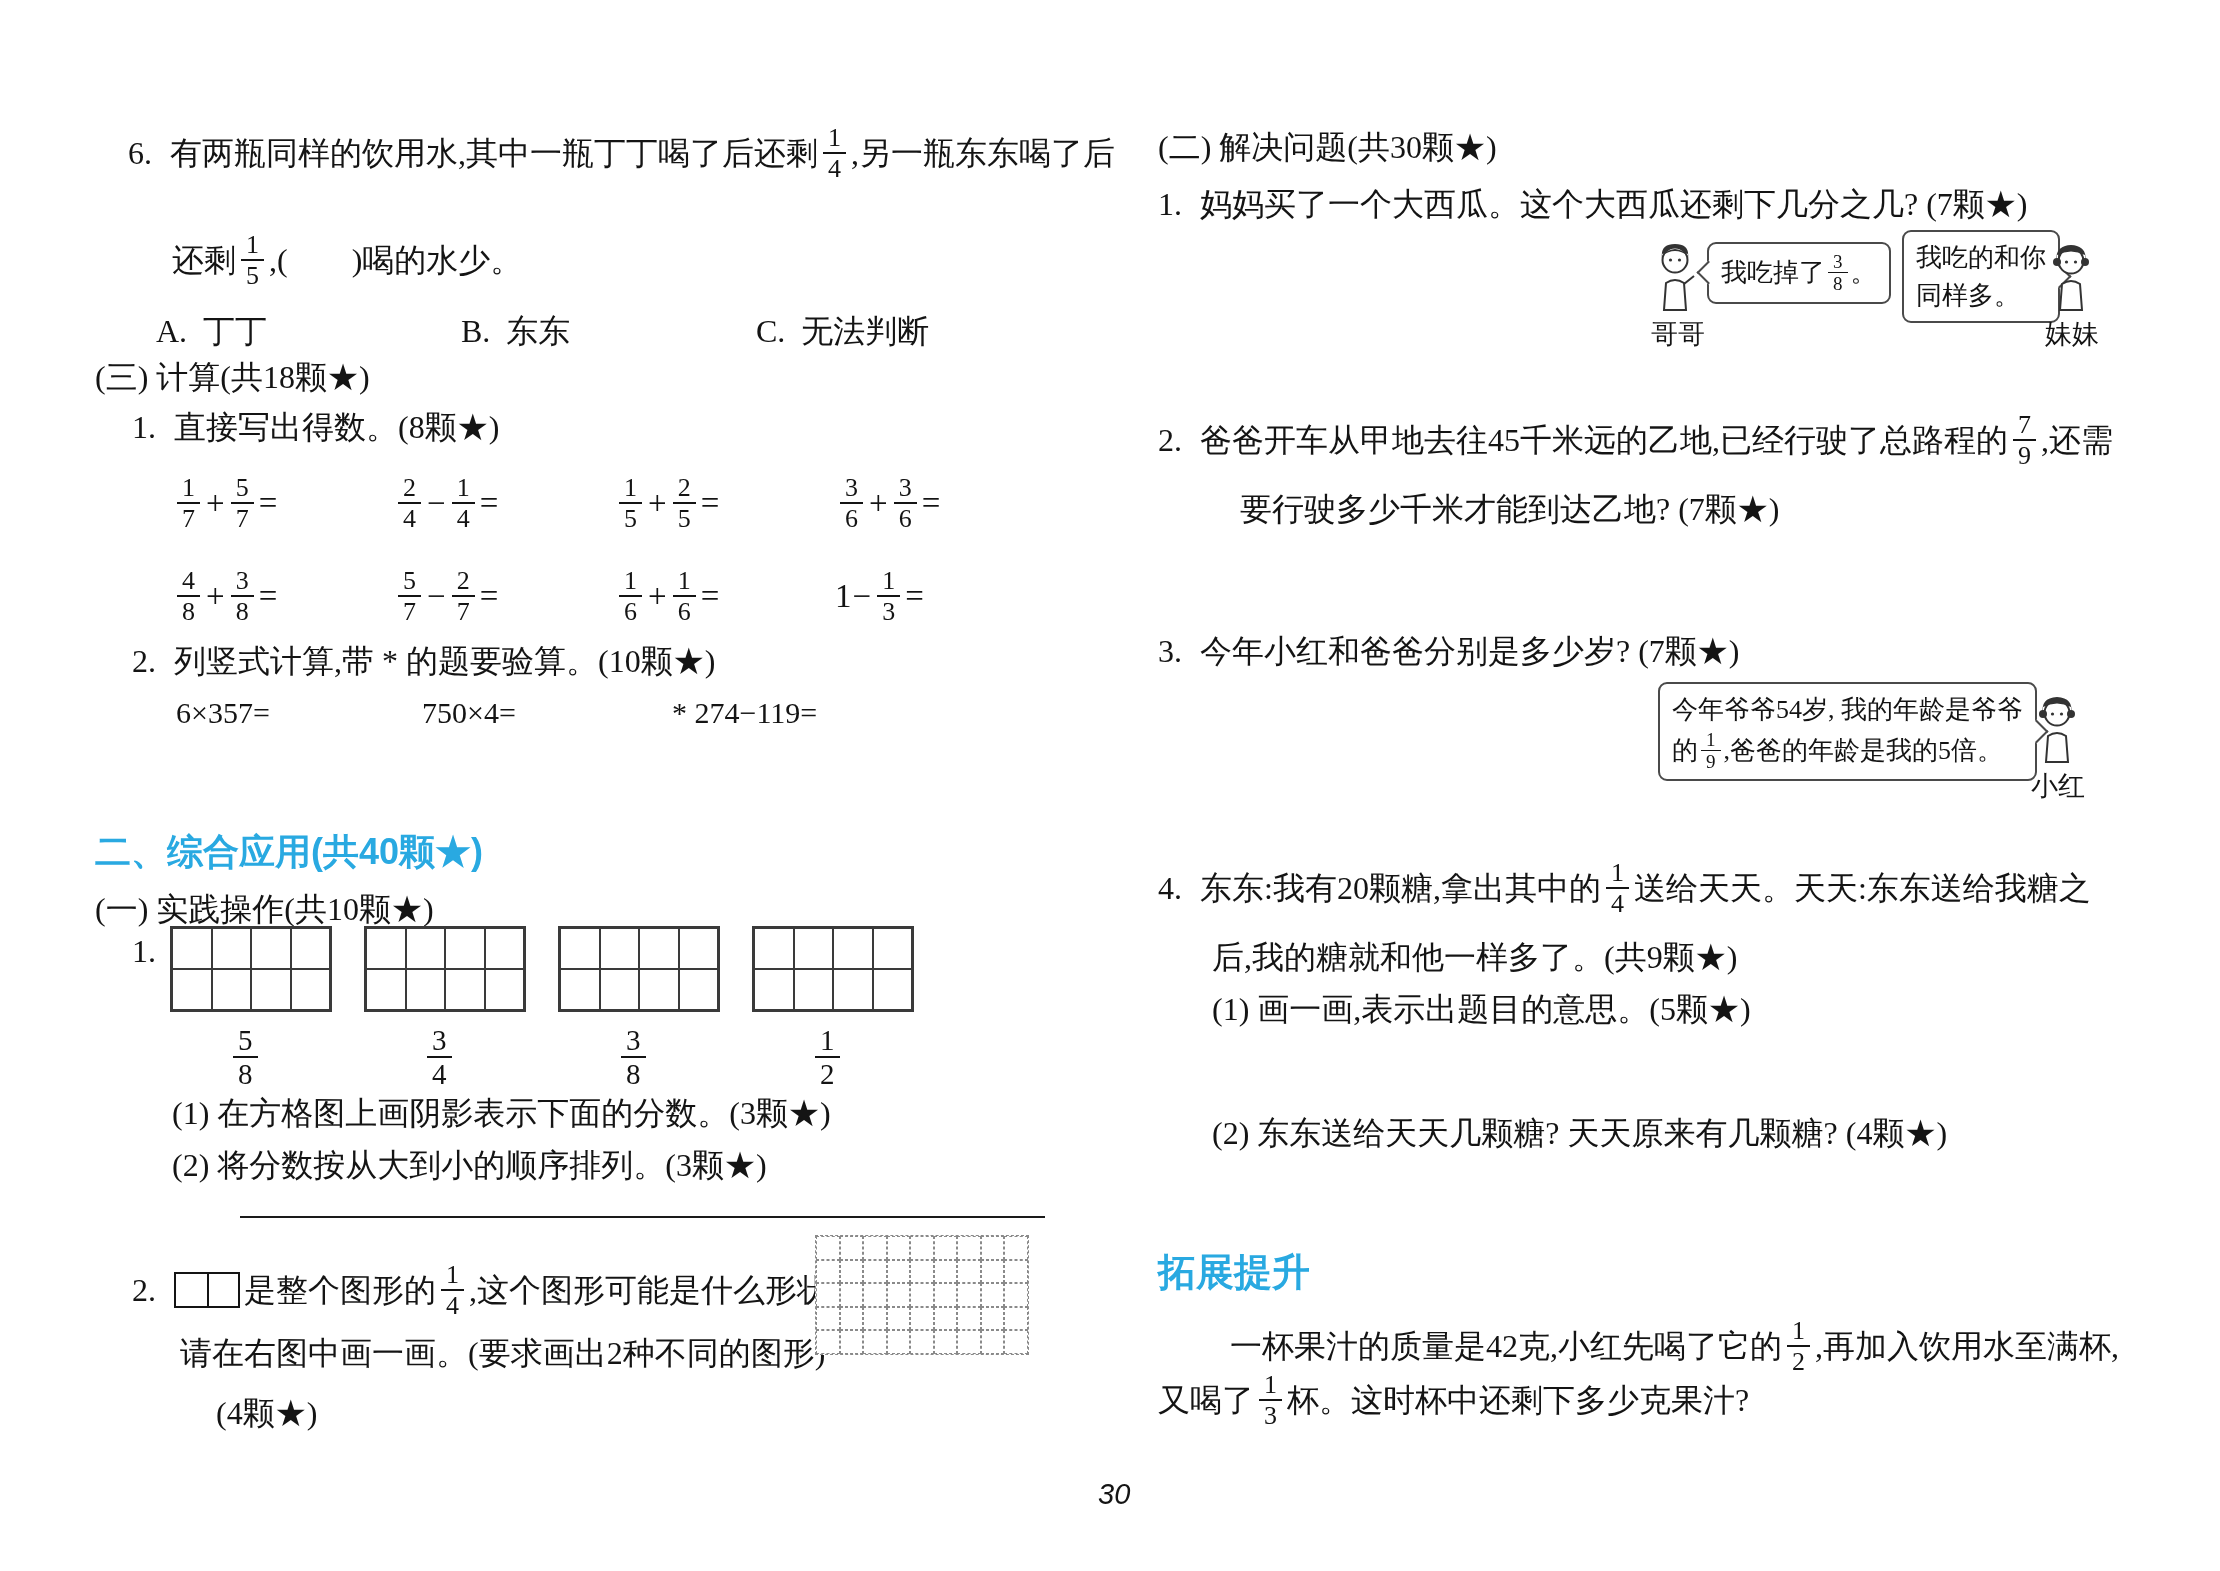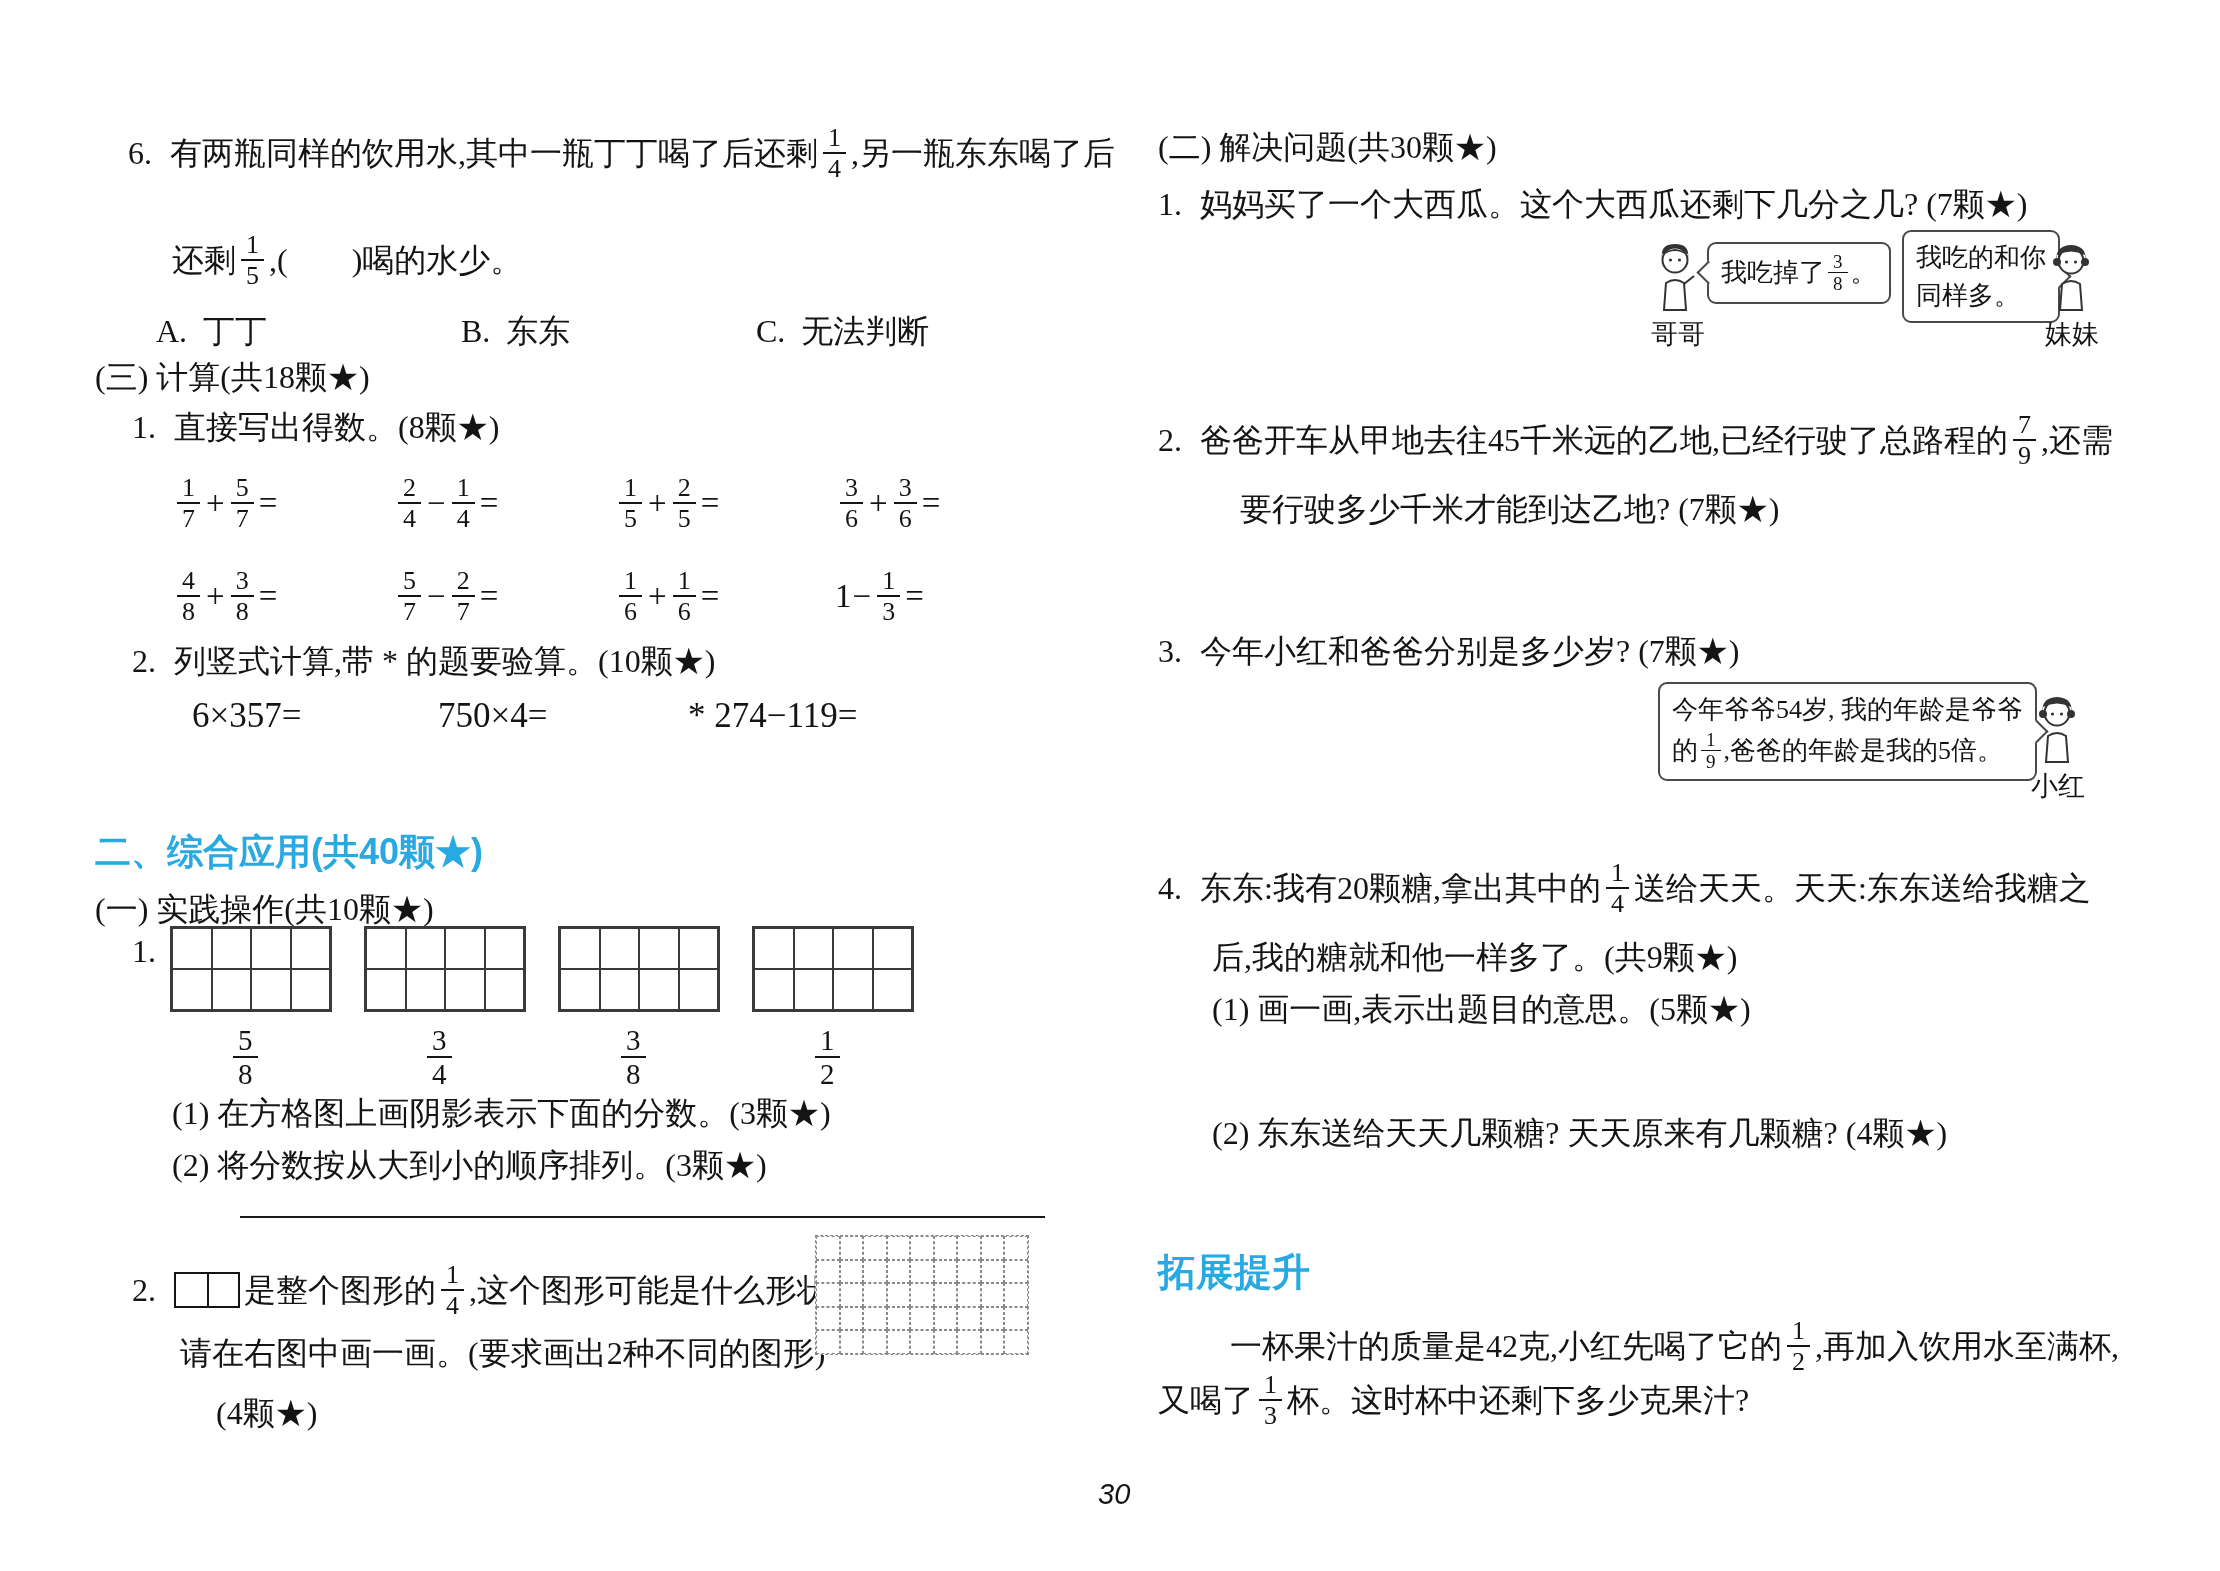--- a/index.html
+++ b/index.html
@@ -14,21 +14,21 @@
         font-size:26px;line-height:1.12;}
   .frac .fn{padding:0 5px;}
   .frac .fd{border-top:2px solid #141414;padding:0 5px;}
   .frac-big{font-size:29px;}
   .bubble .frac{font-size:19px;margin:0 3px;}
   .bubble .frac .fd{border-top-width:1.5px;}
   
   .calc-row{position:absolute;display:flex;align-items:center;height:96px;}
   .expr{display:inline-flex;align-items:center;width:221px;font-size:33px;}
   .expr .op{margin:0 1px;}
-  .vert-row{position:absolute;display:flex;font-size:35px;margin-left:16px;}
+  .vert-row{position:absolute;display:flex;font-size:30px;}
   .vert-row span{display:inline-block;}
   
   .pgrid{position:absolute;display:grid;width:162px;height:86px;border:2px solid #3a3a3a;
          box-sizing:border-box;background:#fff;}
   .pgrid .cell{border:1px solid #3a3a3a;box-sizing:border-box;}
   .dgrid{position:absolute;display:grid;width:214px;height:120px;border:1px dashed #8a8a8a;
          box-sizing:border-box;background:#fff;}
   .dgrid .dcell{border:1px dashed #8a8a8a;box-sizing:border-box;}
   
   .blue-h{position:absolute;font-family:"Liberation Sans",sans-serif;font-weight:bold;

